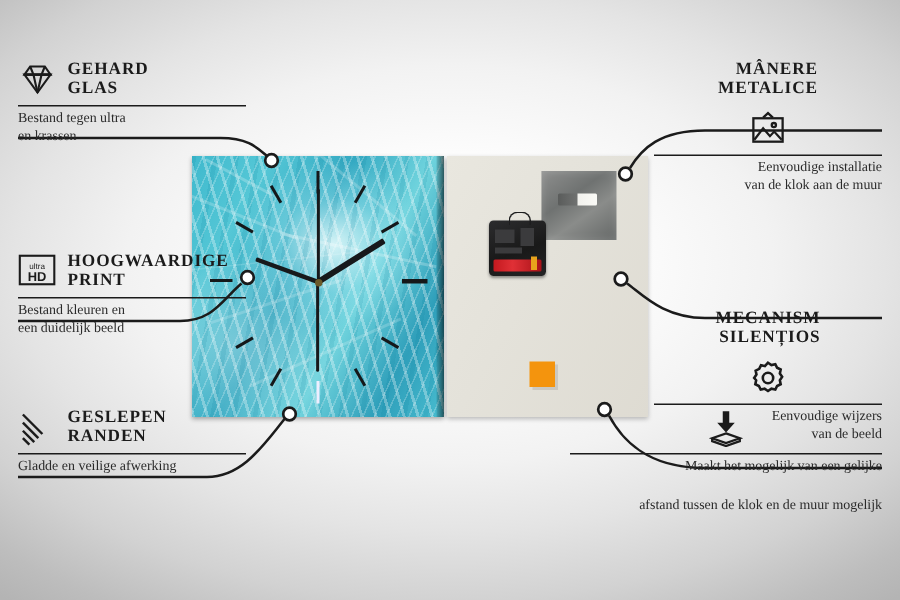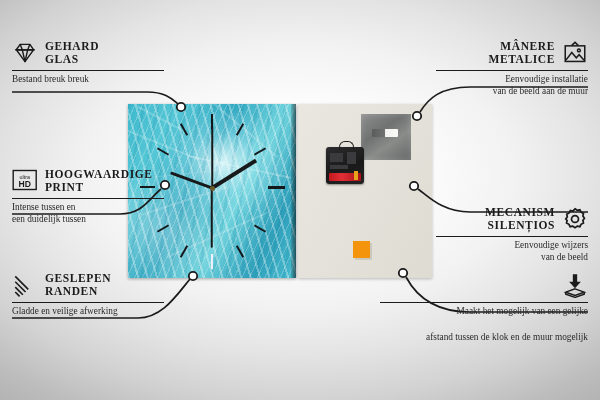--- a/index.html
+++ b/index.html
@@ -77,21 +77,21 @@
   .mech .dial{position:absolute;background:#3b3b3d;}
   .spacer{
     position:absolute;left:55px;top:137px;width:17px;height:17px;
     background:#f4940d;box-shadow:2px 2px 0 rgba(0,0,0,.10);
   }
 
   
   .callout{position:absolute;}
   .callout .head{display:flex;align-items:center;gap:7px;}
   .callout.left .head{justify-content:flex-start;}
-  .callout.right .head{justify-content:flex-end;}
+  .callout.right .head{justify-content:flex-end;flex-direction:column;}
   .ttl{
     font-size:11.5px;font-weight:700;letter-spacing:.6px;color:#1b1b1b;
     line-height:13px;text-transform:uppercase;white-space:nowrap;
   }
   .callout.right .ttl{text-align:right;}
   .rule{height:1.4px;background:#1b1b1b;margin-top:4px;}
   .sub{
     font-size:9.3px;line-height:11.2px;color:#2a2a2a;margin-top:3px;white-space:nowrap;
   }
   .callout.right .sub{text-align:right;}
@@ -179,40 +179,41 @@
             <path d="M16.5 4 L14.5 9 L12 20"></path>
             <path d="M4 9 H20"></path>
         </svg>
       </span>
       <span>
         <div class="ttl">GEHARD</div>
         <div class="ttl">GLAS</div>
       </span>
     </div>
     <div class="rule"></div>
-    <div class="sub">Bestand breuk breuk</div>
+    <div class="sub">Bestand tegen ultra</div>
+    <div class="sub" style="margin-top:0">en krassen</div>
   </div>
 
   <div class="callout left" style="left:12px;top:168px;width:152px;">
     <div class="head">
       <span class="ico">
         <svg viewBox="0 0 26 24">
           <rect x="1.2" y="2.5" width="23" height="19" fill="none" stroke="#1b1b1b" stroke-width="1.4"></rect>
           <text x="12.7" y="11" font-family="Liberation Sans, sans-serif" font-size="5.4" fill="#1b1b1b" text-anchor="middle">ultra</text>
           <text x="12.7" y="19" font-family="Liberation Sans, sans-serif" font-size="8.6" font-weight="bold" fill="#1b1b1b" text-anchor="middle">HD</text>
         </svg>
       </span>
       <span>
         <div class="ttl">HOOGWAARDIGE</div>
         <div class="ttl">PRINT</div>
       </span>
     </div>
     <div class="rule"></div>
-    <div class="sub">Intense tussen en</div>
-    <div class="sub" style="margin-top:0">een duidelijk tussen</div>
+    <div class="sub">Bestand kleuren en</div>
+    <div class="sub" style="margin-top:0">een duidelijk beeld</div>
   </div>
 
   <div class="callout left" style="left:12px;top:272px;width:152px;">
     <div class="head">
       <span class="ico">
         <svg viewBox="0 0 24 24" stroke="#1b1b1b" stroke-width="1.5" fill="none">
           <path d="M3 4 L15 16"></path>
             <path d="M3 9 L12.5 18.5"></path>
             <path d="M3 14 L10 21"></path>
             <path d="M3 18.5 L7 22.5"></path>
@@ -237,21 +238,21 @@
         <svg viewBox="0 0 24 24" fill="none" stroke="#1b1b1b" stroke-width="1.4">
           <path d="M9 5 L12 2.2 L15 5"></path>
           <rect x="3" y="5.4" width="18" height="14.4"></rect>
           <circle cx="15.6" cy="9.6" r="1.3"></circle>
           <path d="M3.6 18.6 L9 11.6 L13.2 16.4 L15.8 13.6 L20.4 18.6"></path>
         </svg>
       </span>
     </div>
     <div class="rule"></div>
     <div class="sub">Eenvoudige installatie</div>
-    <div class="sub" style="margin-top:0">van de beeld aan de muur</div>
+    <div class="sub" style="margin-top:0">van de klok aan de muur</div>
   </div>
 
   <div class="callout right" style="left:436px;top:170px;width:152px;margin-top:36px;">
     <div class="head">
       <span>
         <div class="ttl">MECANISM</div>
         <div class="ttl">SILENȚIOS</div>
       </span>
       <span class="ico">
         <svg viewBox="0 0 24 24" fill="none" stroke="#1b1b1b" stroke-width="1.6">

